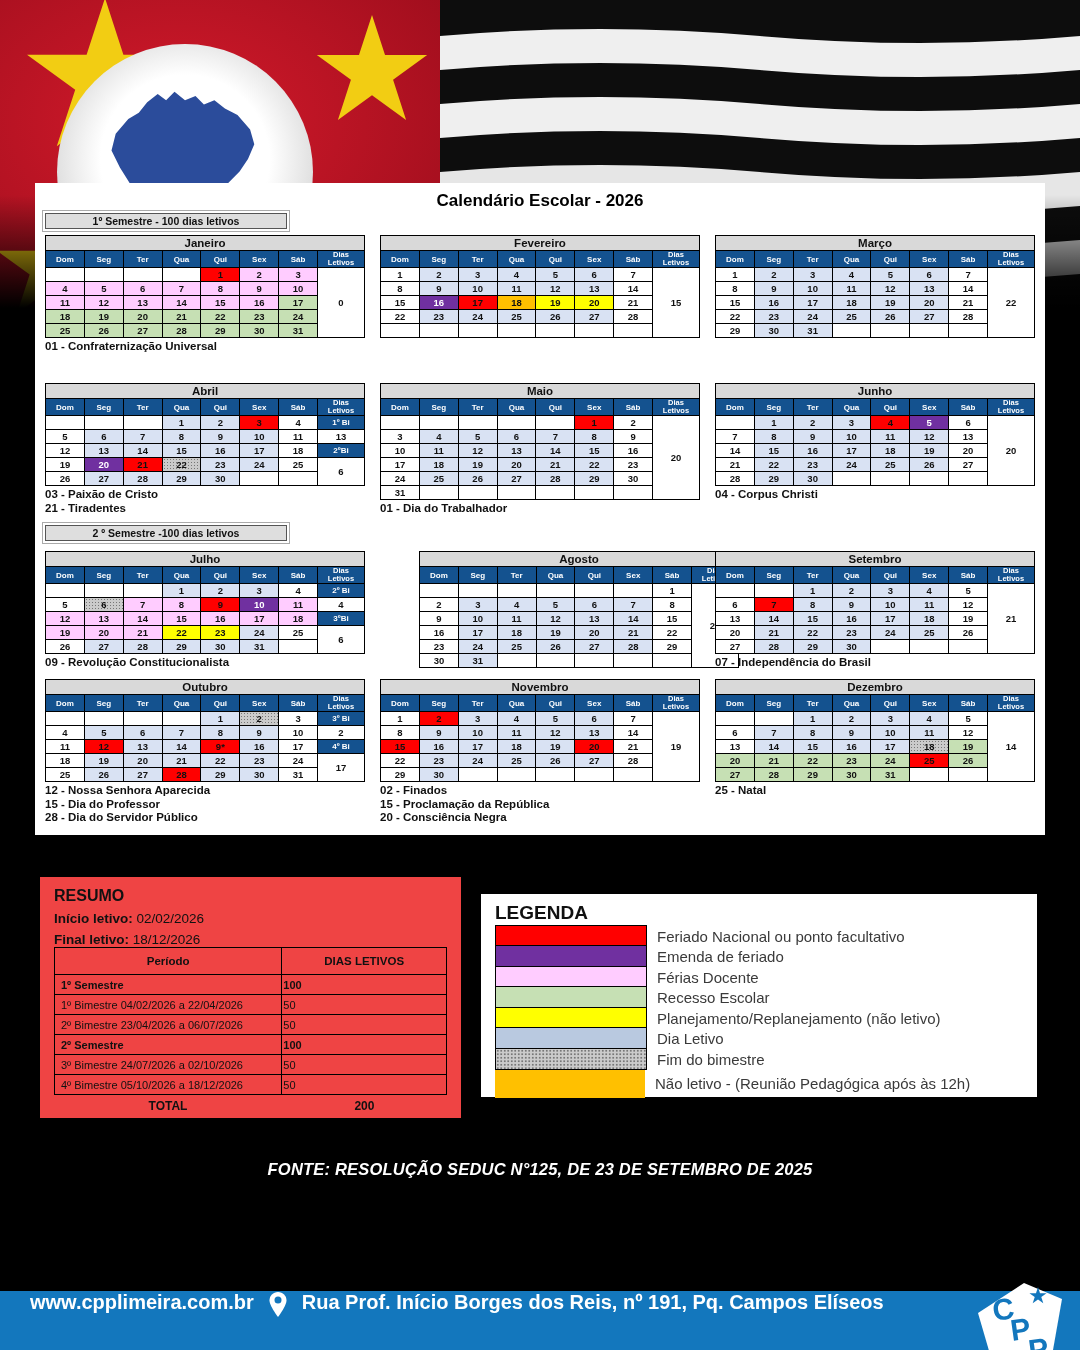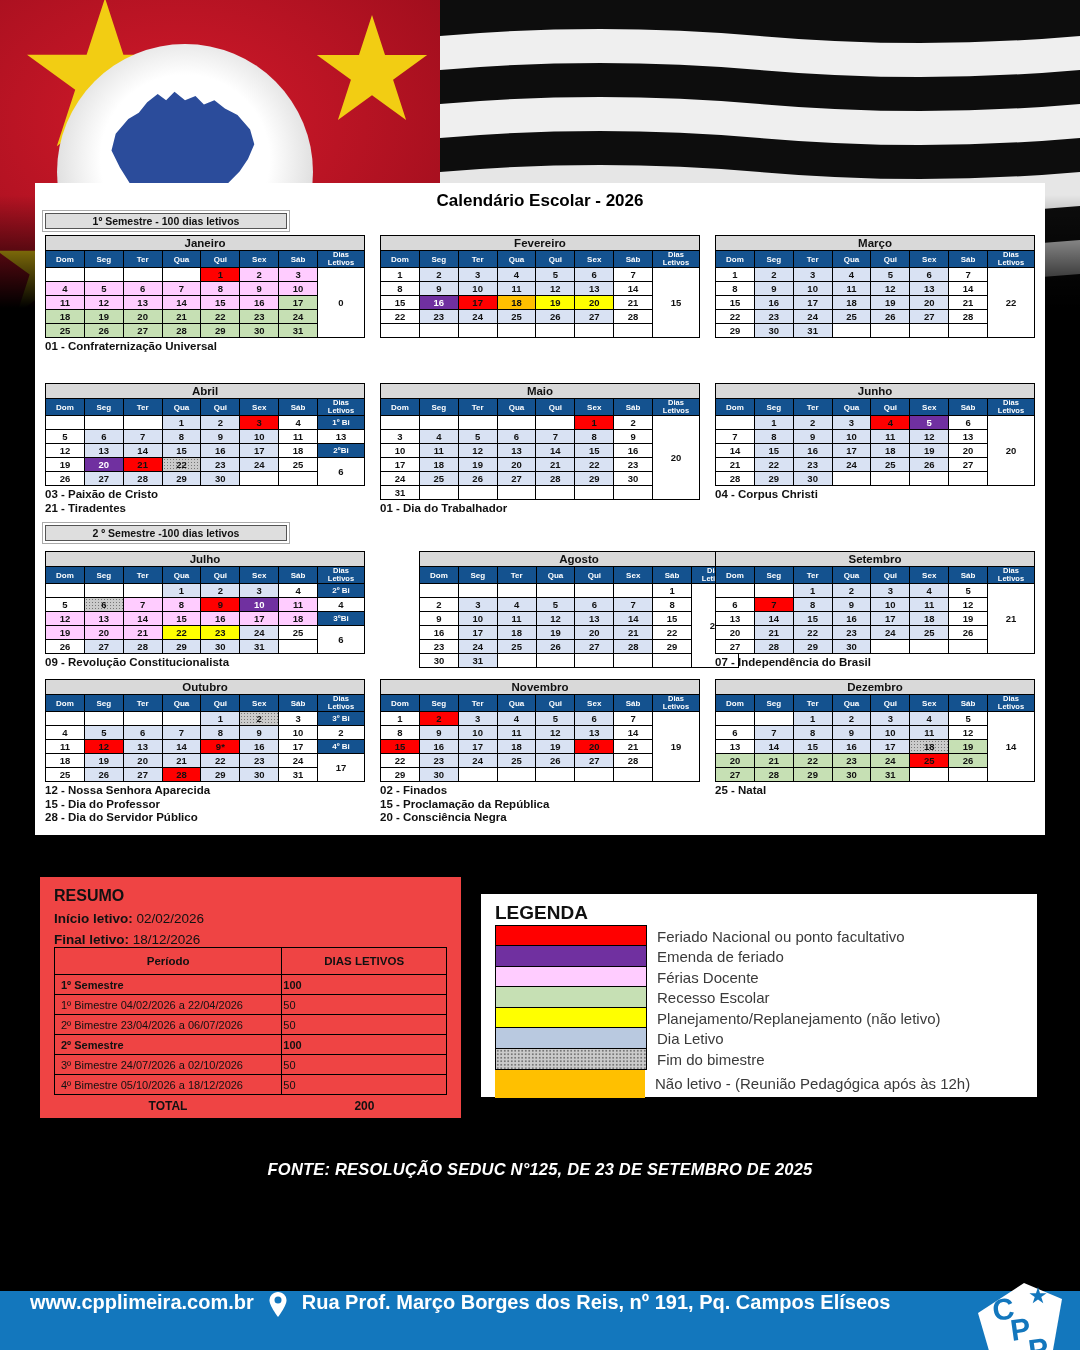--- a/index.html
+++ b/index.html
@@ -914,21 +914,21 @@
   </div>
 
   <div id="fonte">FONTE: RESOLUÇÃO SEDUC N°125, DE 23 DE SETEMBRO DE 2025</div>
 
   <div id="footer">
     <span class="f-text">www.cpplimeira.com.br</span>
     <svg width="20" height="27" viewBox="0 0 24 32">
       <path d="M12,1 C6.2,1 1.8,5.4 1.8,11 C1.8,18 12,31 12,31 C12,31 22.2,18 22.2,11 C22.2,5.4 17.8,1 12,1 Z" fill="#ffffff"></path>
       <circle cx="12" cy="10.6" r="4.2" fill="#1377BD"></circle>
     </svg>
-    <span class="f-text">Rua Prof. Março Borges dos Reis, nº 191, Pq. Campos Elíseos</span>
+    <span class="f-text">Rua Prof. Início Borges dos Reis, nº 191, Pq. Campos Elíseos</span>
     <svg id="cpp-logo" width="92" height="90" viewBox="0 0 92 90">
       <polygon points="50,2 88,18 76,86 18,80 4,32" fill="#ffffff"></polygon>
       <use href="#star" transform="translate(64,15) scale(9)" fill="#1377BD"></use>
       <text x="20" y="40" font-size="30" font-weight="bold" fill="#1377BD" font-family="Liberation Sans, sans-serif" transform="rotate(-8 20 40)">C</text>
       <text x="38" y="60" font-size="30" font-weight="bold" fill="#1377BD" font-family="Liberation Sans, sans-serif" transform="rotate(-8 38 60)">P</text>
       <text x="56" y="80" font-size="30" font-weight="bold" fill="#1377BD" font-family="Liberation Sans, sans-serif" transform="rotate(-8 56 80)">P</text>
     </svg>
   </div>
 
 </div>

